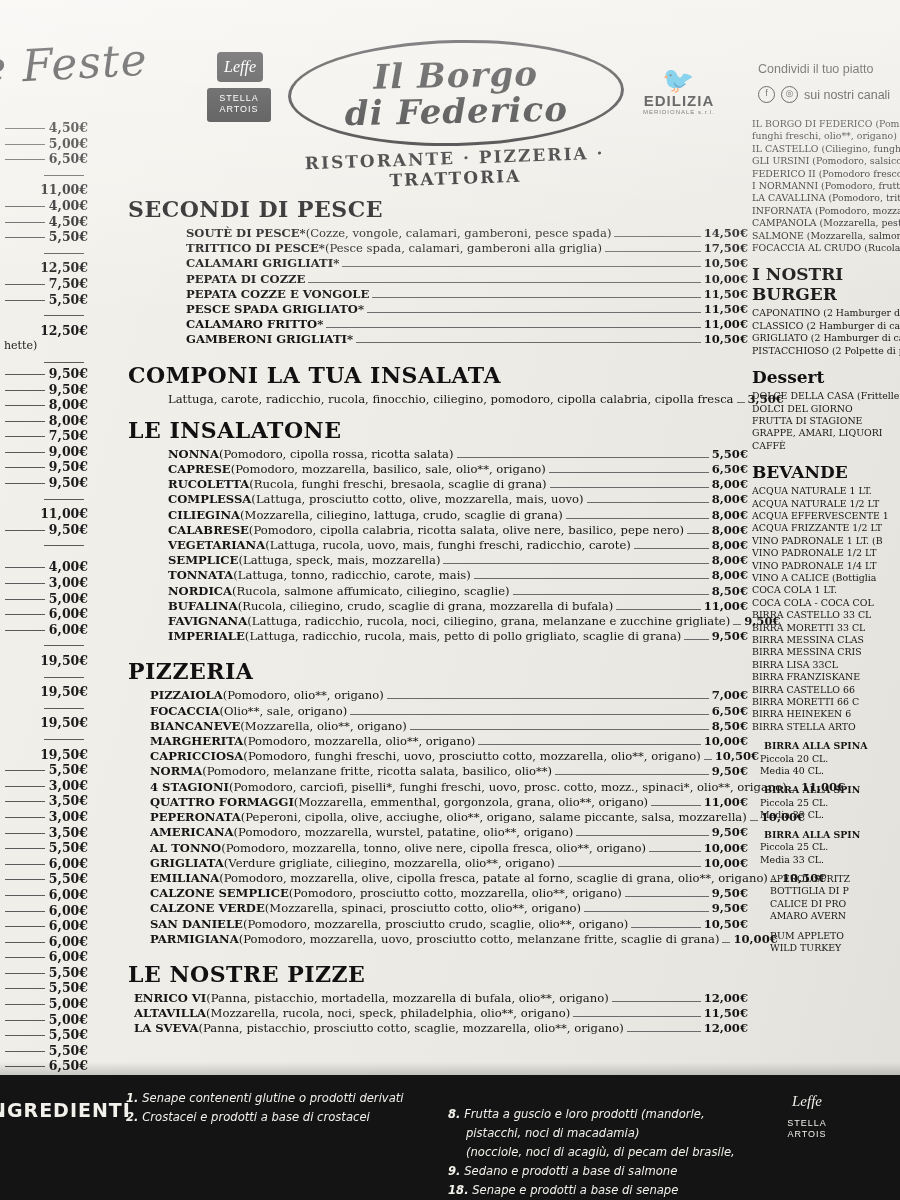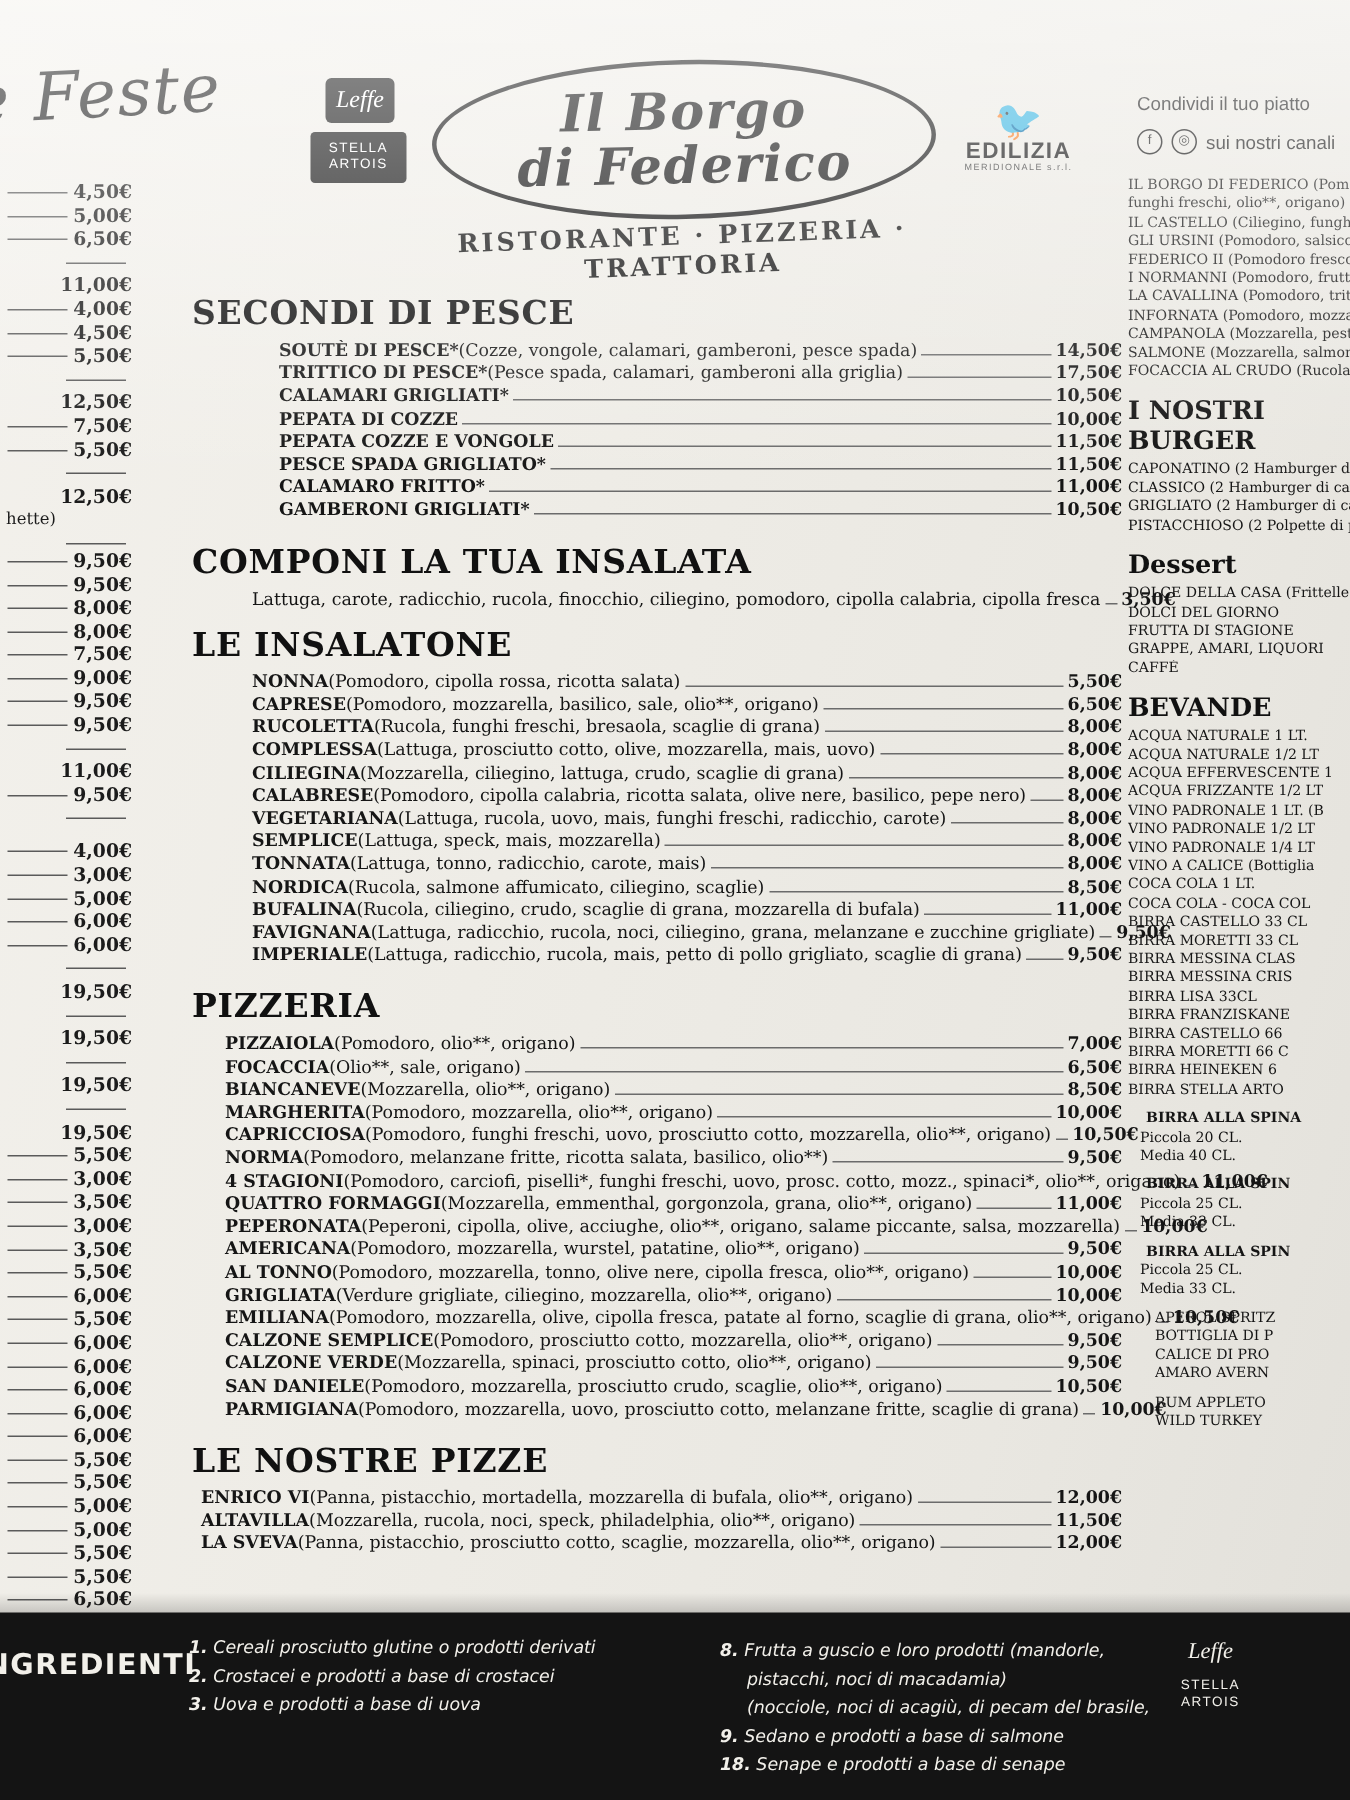--- a/index.html
+++ b/index.html
@@ -127,21 +127,21 @@
     position:absolute;left:0;top:1075px;width:900px;height:125px;background:#141414;color:#f2f0ea;
   }
   .band .big{
     position:absolute;left:-10px;top:24px;font-family:"DejaVu Sans",sans-serif;font-weight:bold;
     font-size:19px;letter-spacing:1px;
   }
   .band .col{
     position:absolute;font-family:"DejaVu Sans",sans-serif;font-size:11.6px;line-height:19px;
   }
   .band .c1{left:126px;top:14px;width:300px;}
-  .band .c2{left:448px;top:16px;width:300px;margin-left:32px;}
+  .band .c2{left:448px;top:30px;width:300px;}
   .band .num{font-weight:bold;font-style:italic;}
   .band .it{font-style:italic;}
   .band-logo{
     position:absolute;left:772px;top:18px;width:70px;text-align:center;color:#f2f0ea;
   }
   .band-logo .lb{font-family:"Liberation Serif",serif;font-style:italic;font-size:15px;}
   .band-logo .sa{margin-top:8px;font-family:"Liberation Sans",sans-serif;font-size:9px;line-height:11px;letter-spacing:1px;}
   .edge-shadow{
     position:absolute;left:0;top:1062px;width:900px;height:14px;
     background:linear-gradient(180deg, rgba(0,0,0,0) 0%, rgba(0,0,0,.18) 100%);
@@ -587,23 +587,22 @@
     <div class="rrow" style="margin-left:18px;">WILD TURKEY</div>
   </div>
 
   <div class="sheen"></div>
   <div class="edge-shadow"></div>
 
   <div class="band">
     <div class="big">NGREDIENTI</div>
 
     <div class="col c1">
-      <div><span class="num">1.</span> <span class="it">Cereali prosciutto glutine o prodotti derivati</span></div>
+      <div><span class="num">1.</span> <span class="it">Senape contenenti glutine o prodotti derivati</span></div>
       <div><span class="num">2.</span> <span class="it">Crostacei e prodotti a base di crostacei</span></div>
-      <div><span class="num">3.</span> <span class="it">Uova e prodotti a base di uova</span></div>
     </div>
 
     <div class="col c2">
       <div><span class="num">8.</span> <span class="it">Frutta a guscio e loro prodotti (mandorle,</span></div>
       <div style="padding-left:18px"><span class="it">pistacchi, noci di macadamia)</span></div>
       <div style="padding-left:18px"><span class="it">(nocciole, noci di acagiù, di pecam del brasile,</span></div>
       <div><span class="num">9.</span> <span class="it">Sedano e prodotti a base di salmone</span></div>
       <div><span class="num">18.</span> <span class="it">Senape e prodotti a base di senape</span></div>
     </div>
 

